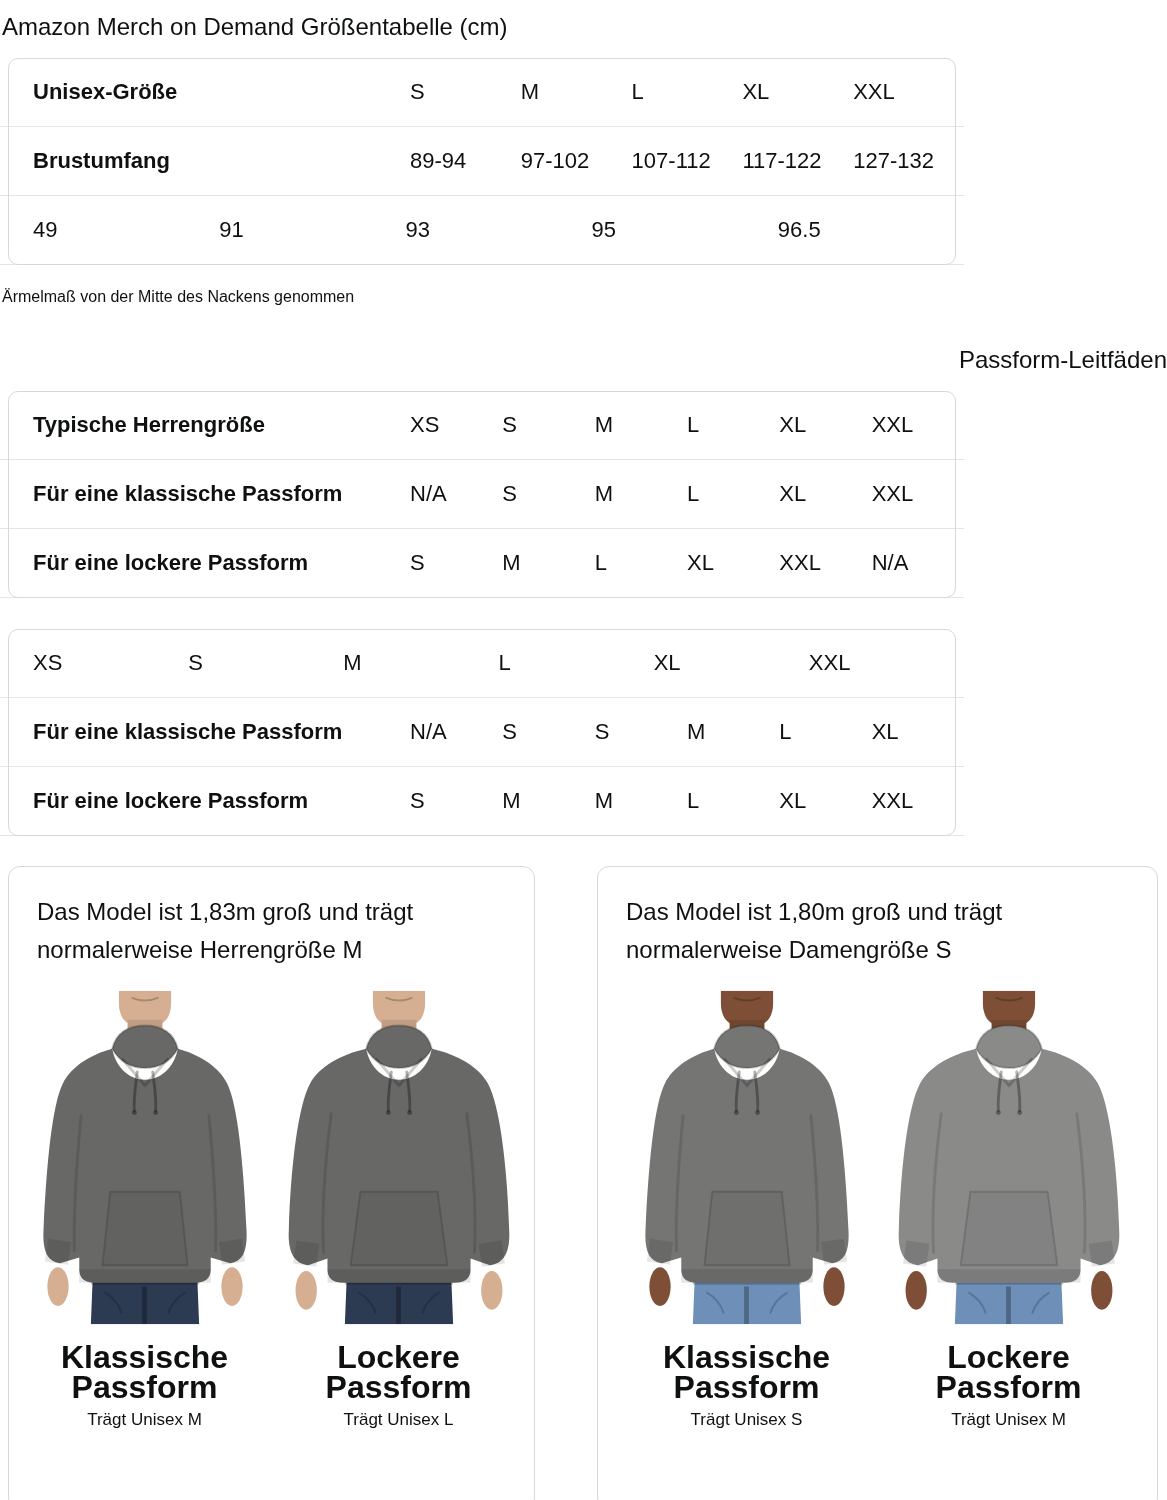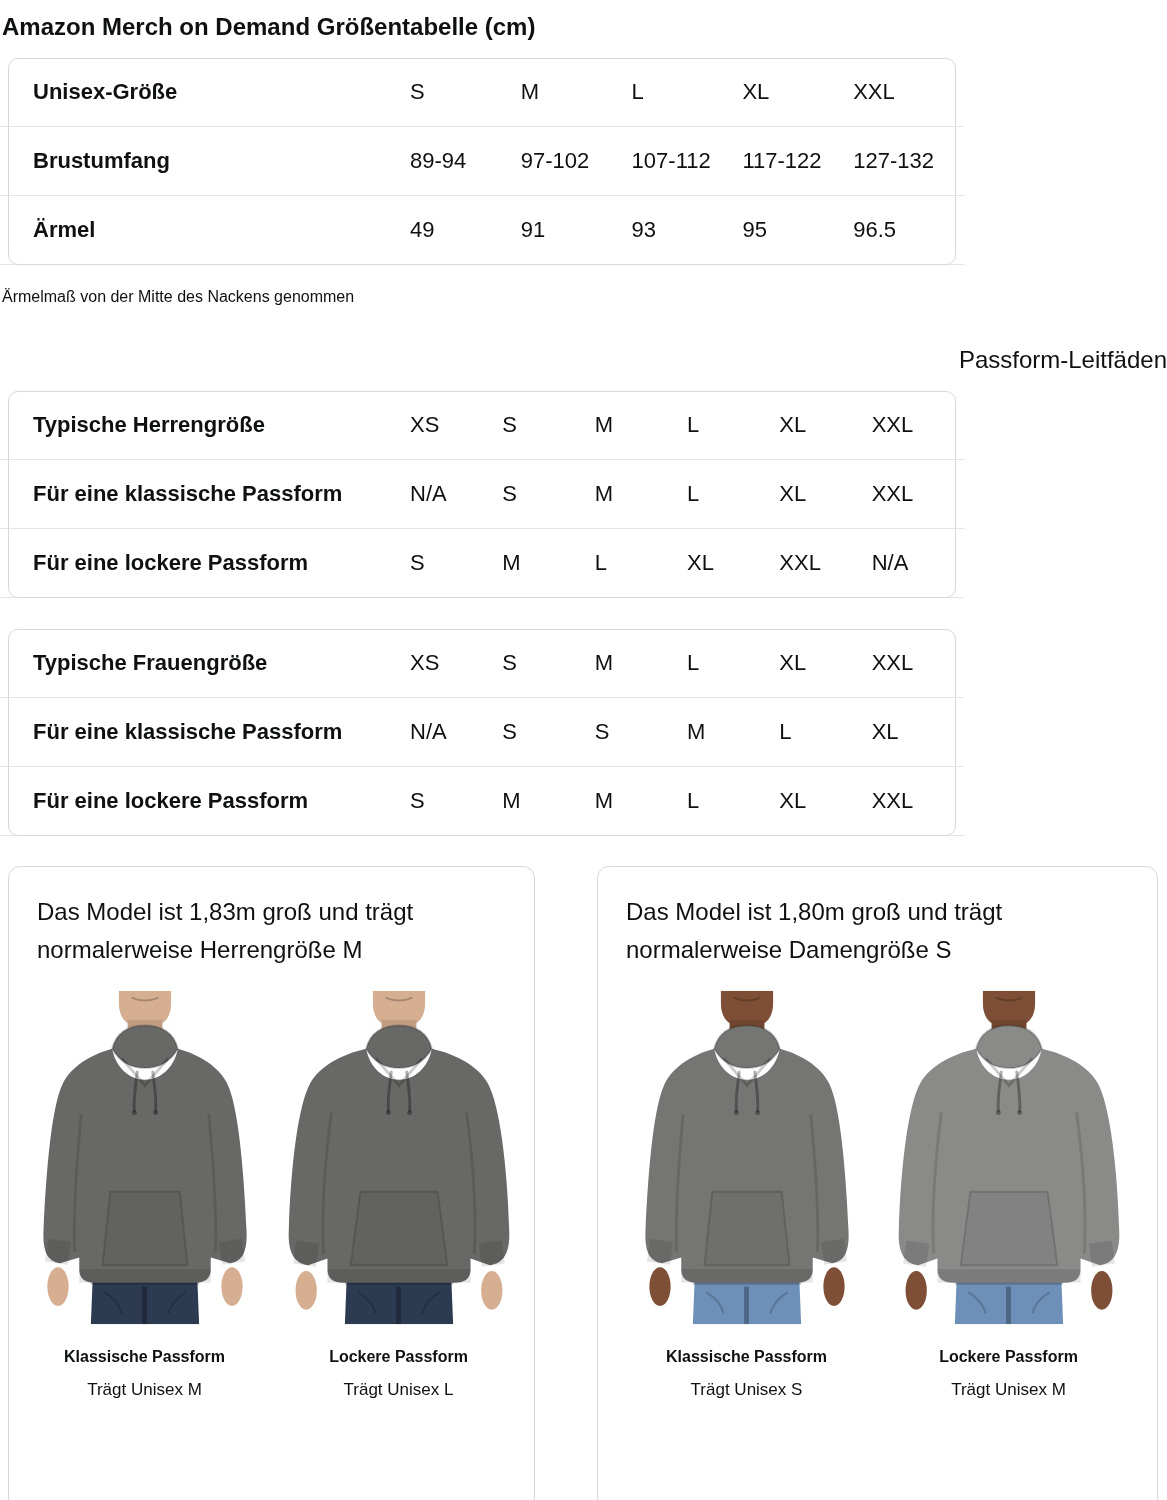--- a/index.html
+++ b/index.html
@@ -6,21 +6,21 @@
     --text:#0f1111; --table-border:#d5d9d9; --row-divider:#e3e6e6;
     --skin-men:#d6af92; --hoodie-men:#686867; --jeans-men:#2c3a52;
     --skin-women:#7e4f36; --hoodie-women:#757574; --hoodie-women-loose:#8a8a89; --jeans-women:#6d8fb8;
   }
   *{box-sizing:border-box;}
   html,body{margin:0;padding:0;}
   body{
     width:1167px; height:1500px; background:#fff; color:var(--text);
     font-family:"Liberation Sans", sans-serif; overflow:hidden;
   }
-  .page-title{font-size:24px; font-weight:700; margin:13px 0 8px 2px; line-height:28px;}
+  .page-title{font-size:24px; font-weight:400; margin:13px 0 8px 2px; line-height:28px;}
   .tablewrap{position:relative; width:964px;}
   .tablewrap.first{margin-top:17px;}
   .trow{display:flex; align-items:center; height:69px; padding-left:33px; border-bottom:1px solid var(--row-divider);}
   .trow:last-child{border-bottom:none;}
   .trow .rlabel{flex:0 0 377px; font-weight:700; font-size:22px;}
   .trow .cell{flex:1; font-size:22px; font-weight:400;}
   .outline{position:absolute; top:0; bottom:0; left:8px; right:8px;
     border:1px solid var(--table-border); border-radius:10px; pointer-events:none;}
   .footnote{font-size:16px; margin:20px 0 0 2px; line-height:24px;}
   .section-title{font-size:24px; font-weight:400; margin:36px 0 0 2px; line-height:30px;text-align:right;}
@@ -28,21 +28,21 @@
   .tablewrap.fit2{margin-top:31px;}
   .cards{display:flex; gap:62px; margin:30px 0 0 8px;}
   .card{border:1px solid var(--table-border); border-radius:12px; height:644px; padding:26px 0 20px;}
   .card--men{width:527px;}
   .card--women{width:561px;}
   .card-heading{font-size:24px; line-height:38px; padding:0 28px; margin:0 0 16px 0; font-weight:400;}
   .figures{display:flex; justify-content:center; gap:14px;}
   .figure{width:240px; text-align:center;}
   .card--women .figures{gap:22px;}
   .figure svg.model{display:block; width:232px; height:345px; margin:0 auto;}
-  .fit-label{font-weight:700; font-size:16px; margin-top:12px; line-height:30px;}
+  .fit-label{font-weight:700; font-size:32px; margin-top:12px; line-height:30px;}
   .size-label{font-size:17px; margin-top:4px; line-height:28px;}
   .figure--men{--skin:var(--skin-men); --hoodie:var(--hoodie-men); --jeans:var(--jeans-men);}
   .figure--women{--skin:var(--skin-women); --hoodie:var(--hoodie-women); --jeans:var(--jeans-women);}
   .figure--women.figure--loose{--hoodie:var(--hoodie-women-loose);}
   .defs-svg{position:absolute; width:0; height:0; overflow:hidden;}
 </style>
 </head>
 <body>
 
 <svg class="defs-svg" aria-hidden="true">
@@ -114,21 +114,20 @@
   </div>
   <div class="trow">
     <div class="rlabel">Brustumfang</div>
     <div class="cell">89-94</div>
     <div class="cell">97-102</div>
     <div class="cell">107-112</div>
     <div class="cell">117-122</div>
     <div class="cell">127-132</div>
   </div>
   <div class="trow">
-    <div class="rlabel">Ärmel</div>
     <div class="cell">49</div>
     <div class="cell">91</div>
     <div class="cell">93</div>
     <div class="cell">95</div>
     <div class="cell">96.5</div>
   </div>
   <div class="outline"></div>
 </div>
 
 <p class="footnote">Ärmelmaß von der Mitte des Nackens genommen</p>
@@ -161,21 +160,20 @@
     <div class="cell">L</div>
     <div class="cell">XL</div>
     <div class="cell">XXL</div>
     <div class="cell">N/A</div>
   </div>
   <div class="outline"></div>
 </div>
 
 <div class="tablewrap fit2">
   <div class="trow">
-    <div class="rlabel">Typische Frauengröße</div>
     <div class="cell">XS</div>
     <div class="cell">S</div>
     <div class="cell">M</div>
     <div class="cell">L</div>
     <div class="cell">XL</div>
     <div class="cell">XXL</div>
   </div>
   <div class="trow">
     <div class="rlabel">Für eine klassische Passform</div>
     <div class="cell">N/A</div>

